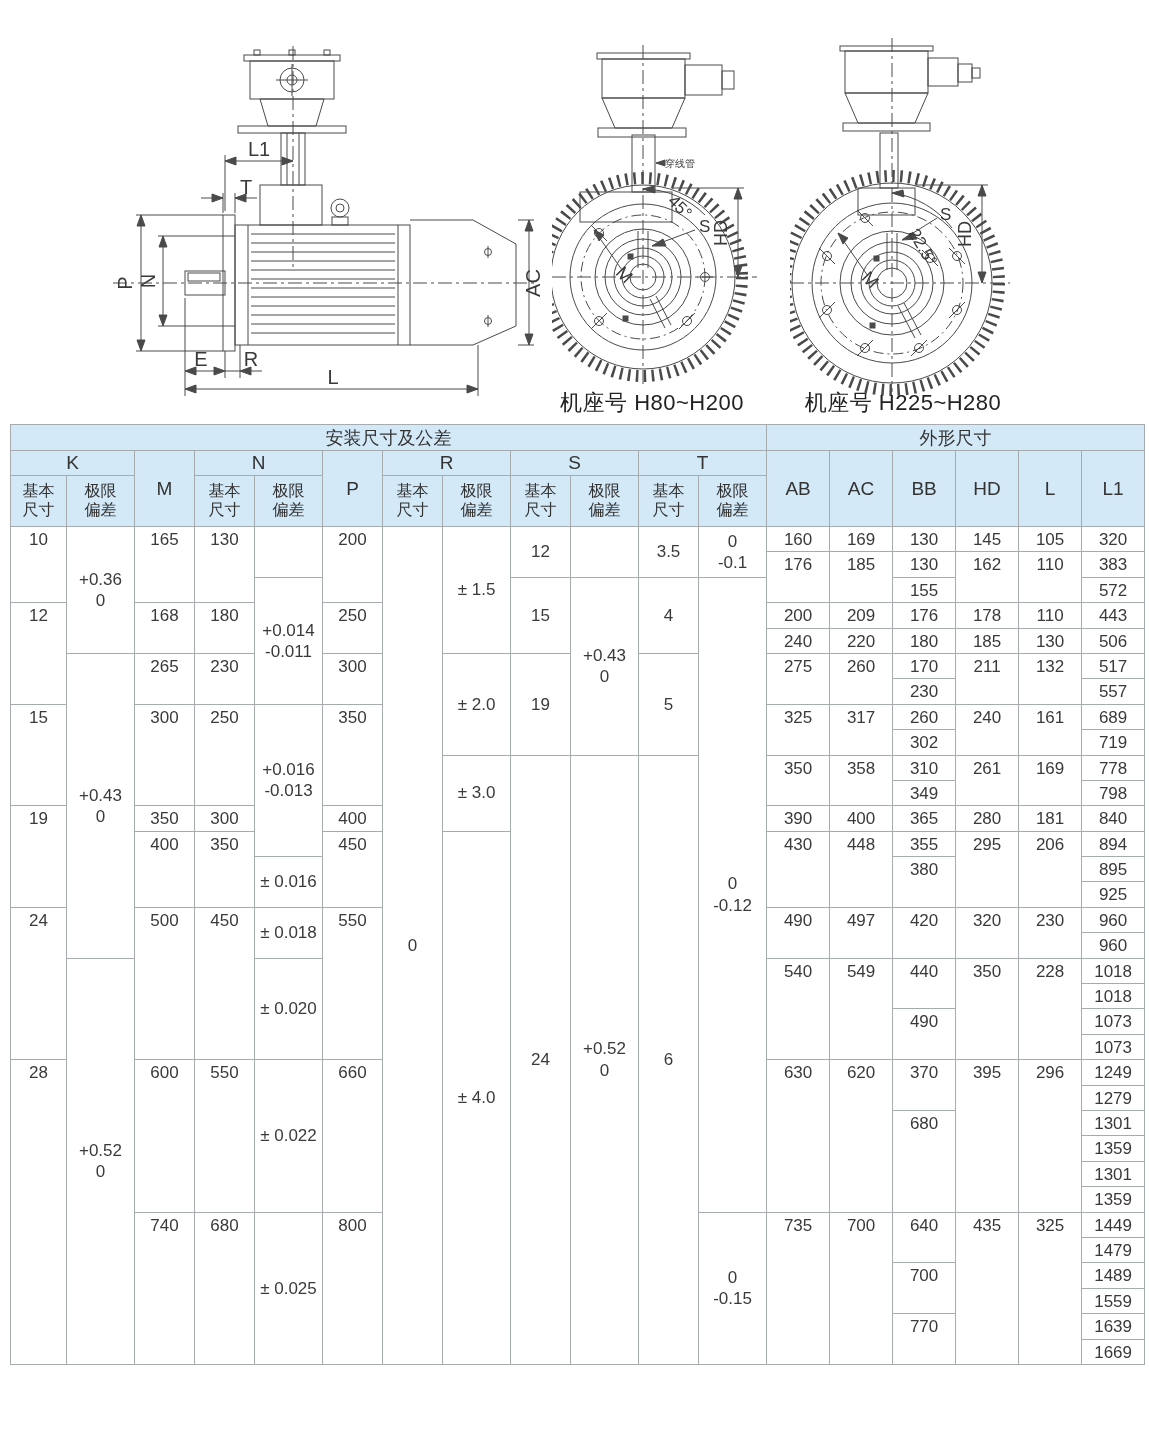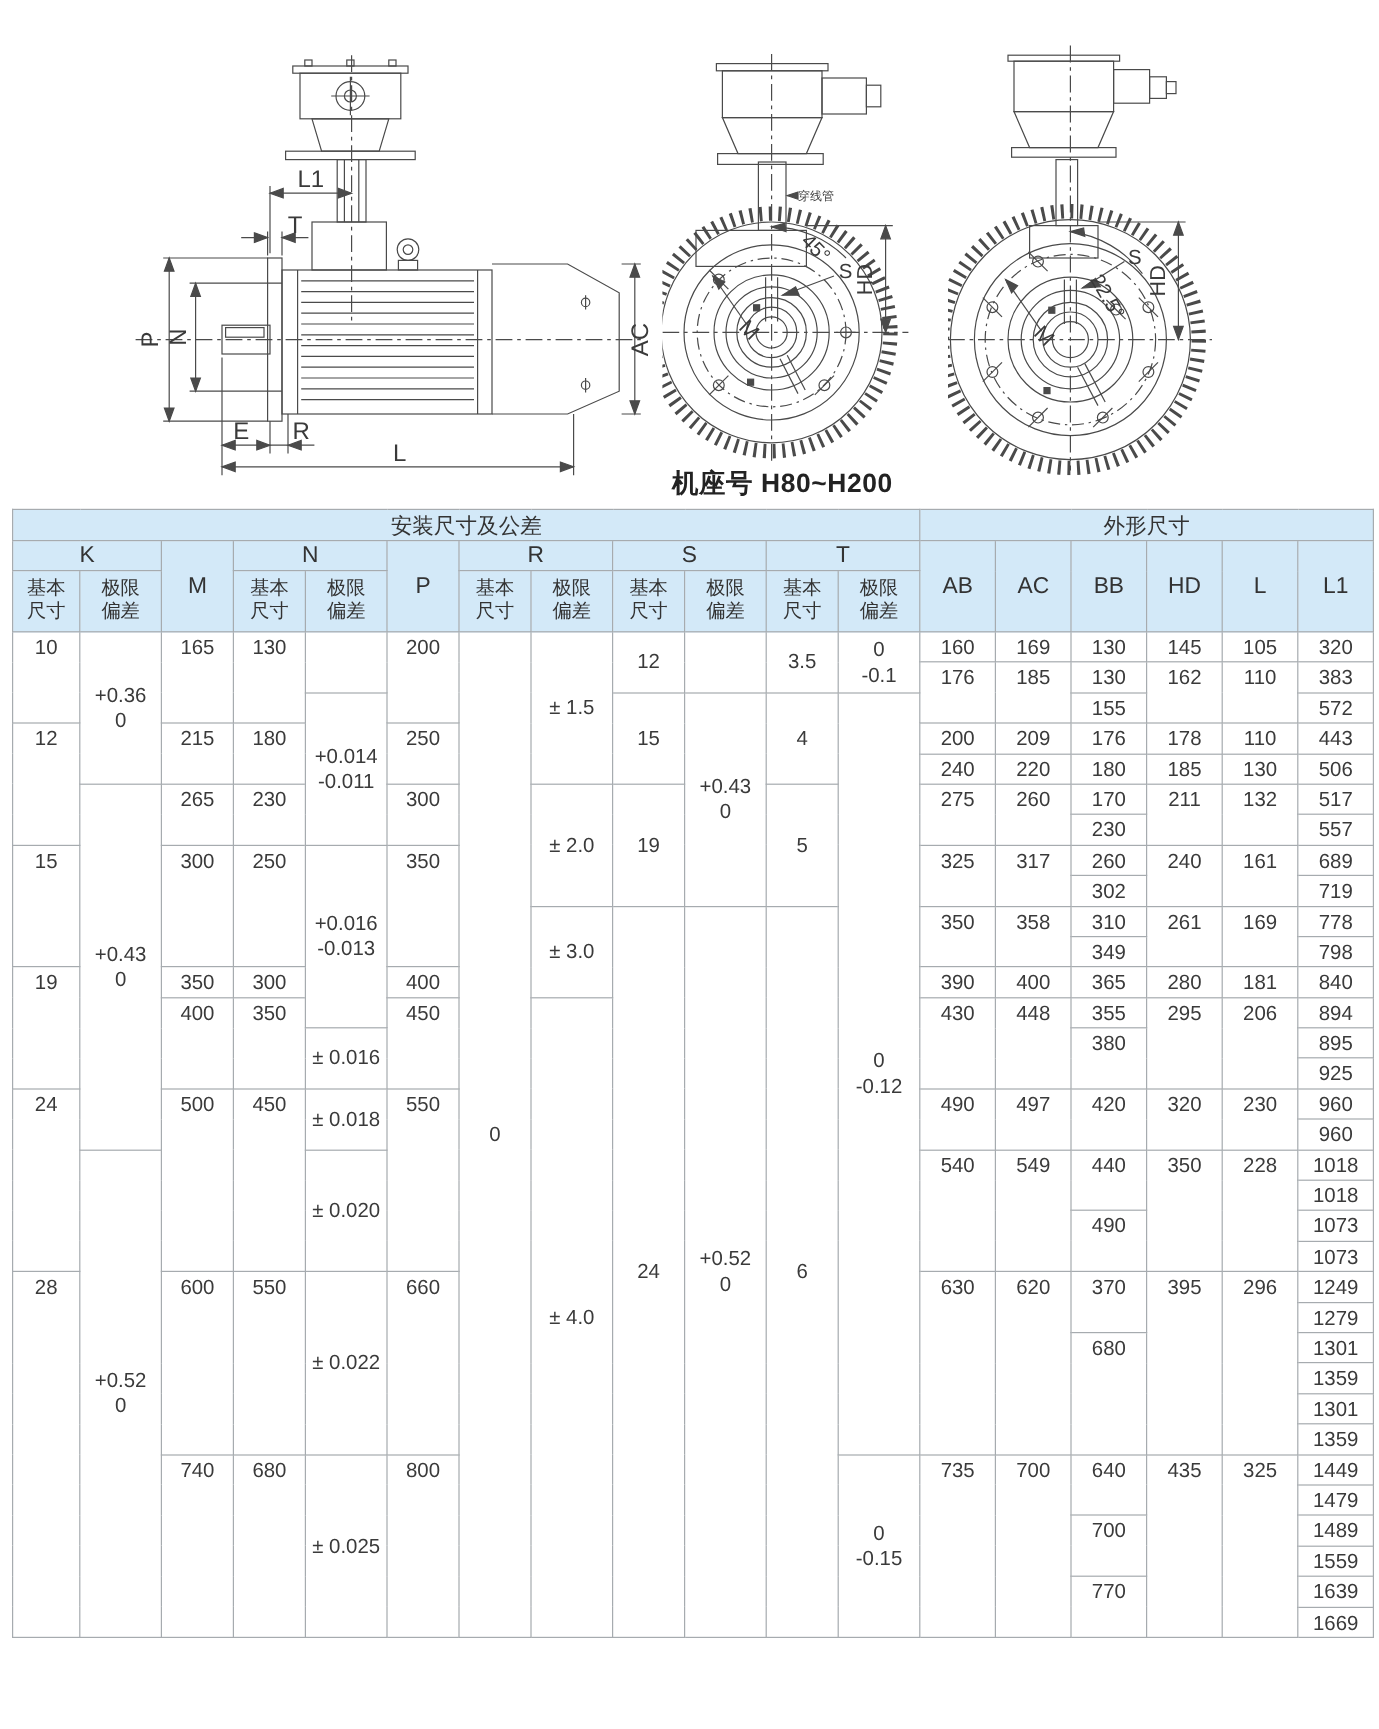--- a/index.html
+++ b/index.html
@@ -3,21 +3,21 @@
 <meta charset="utf-8">
 <style>
   html,body{margin:0;padding:0;background:#fff;}
   .canvas{position:relative;width:1149px;height:1441px;background:#ffffff;overflow:hidden;
           font-family:"Liberation Sans",sans-serif;color:#333;padding-left:47px;}
   svg{position:absolute;}
   svg text{font-family:"Liberation Sans",sans-serif;fill:#3a3a3a;}
   .dwg-side{left:88px;top:28px;}
   .dwg-mid{left:552px;top:33px;}
   .dwg-right{left:790px;top:28px;}
-  .caption{position:absolute;top:388px;font-size:22px;color:#222;text-align:center;letter-spacing:.5px;font-weight:bold;}
+  .caption{position:absolute;top:388px;font-size:22px;color:#222;text-align:center;letter-spacing:.5px;}
   .caption.c1{left:532px;width:240px;}
   .caption.c2{left:788px;width:230px;}
 
   table.dims{position:absolute;left:10px;top:424px;width:1134px;border-collapse:collapse;table-layout:fixed;}
   table.dims th,table.dims td{border:1px solid #a6abaf;text-align:center;vertical-align:middle;
       font-weight:normal;padding:0;}
   table.dims thead th{background:#d3e9f8;color:#333;}
   th.h1{height:25px;font-size:18px;}
   th.h2{height:24px;font-size:19px;}
   th.h3{height:50px;font-size:16px;line-height:1.18;white-space:pre-line;margin-top:35px;}
@@ -255,20 +255,21 @@
       <line x1="78" y1="248" x2="48" y2="205"></line>
       <path d="M48 205 l10 5 l-5 6 z" fill="#4a4a4a"></path>
     </g>
     <text transform="translate(128,222) rotate(60)" font-size="17" text-anchor="middle">22.5°</text>
     <text x="150" y="192" font-size="17">S</text>
     <text transform="translate(181,206) rotate(-90)" font-size="18" text-anchor="middle">HD</text>
     <text transform="translate(76,256) rotate(45)" font-size="18" text-anchor="middle">M</text>
   </svg>
 
   <div class="caption c1">机座号 H80~H200</div>
+  <div class="caption c2">机座号 H225~H280</div>
 
   <table class="dims">
     <colgroup>
       <col style="width:56px">
         <col style="width:68px">
         <col style="width:60px">
         <col style="width:60px">
       <col style="width:68px">
         <col style="width:60px">
         <col style="width:60px">
@@ -365,21 +366,21 @@
           <td rowspan="7" class="mid">+0.43
 0</td>
           <td rowspan="3" class="mid">4</td>
           <td rowspan="25" class="mid">0
 -0.12</td>
           <td>155</td>
           <td>572</td>
         </tr>
         <tr>
           <td rowspan="4">12</td>
-          <td rowspan="2">215</td>
+          <td rowspan="2">168</td>
           <td rowspan="2">180</td>
           <td rowspan="2">250</td>
           <td>200</td>
           <td>209</td>
           <td>176</td>
           <td>178</td>
           <td>110</td>
           <td>443</td>
         </tr>
         <tr>

